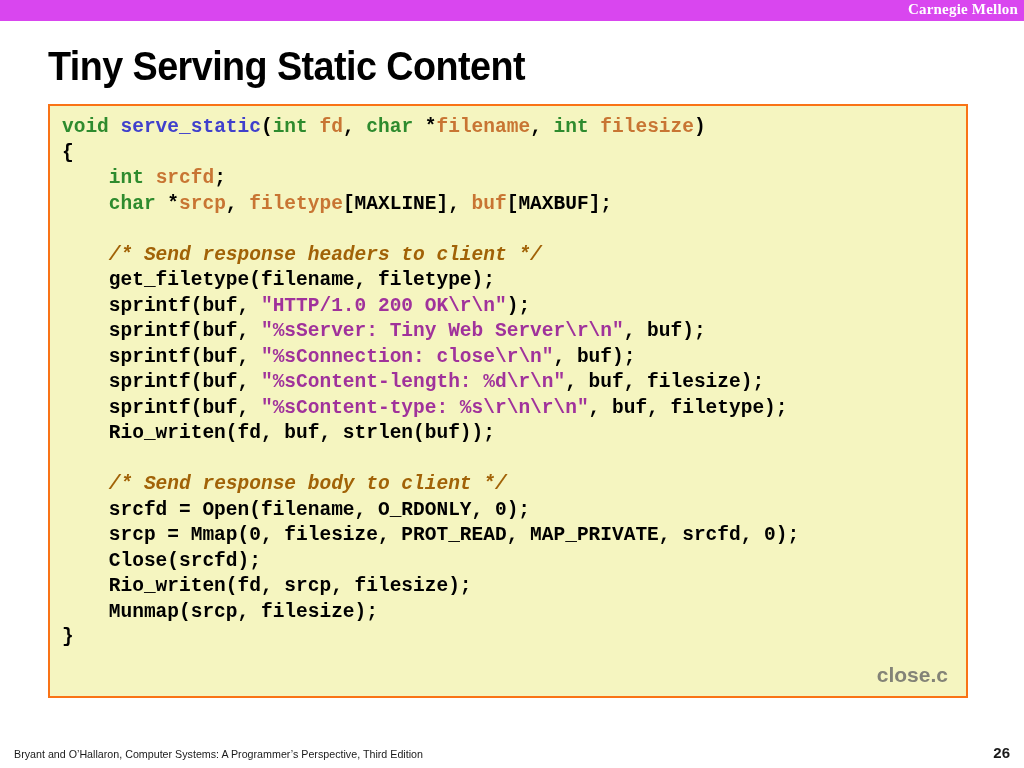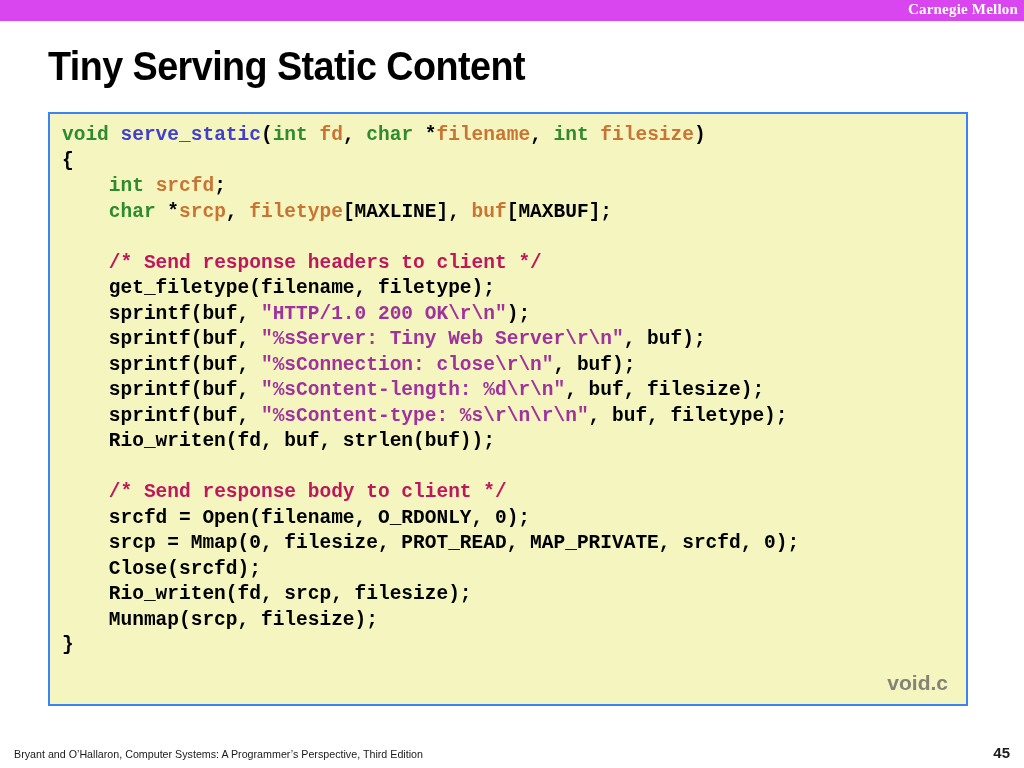--- a/index.html
+++ b/index.html
@@ -48,25 +48,25 @@
     letter-spacing: -0.6px;
     transform: scaleX(0.92);
     transform-origin: left center;
     white-space: nowrap;
   }
 
   
   .code-panel {
     position: absolute;
     left: 48px;
-    top: 112px;
+    top: 104px;
     width: 920px;
     height: 594px;
     background: #f5f5c0;
-    border: 2px solid #3b82f6;
+    border: 2px solid #f97316;
     box-sizing: border-box;
     overflow: hidden;
   }
   .code-body {
     position: absolute;
     left: 12px;
     top: 9px;
     right: 8px;
     font-family: "Liberation Mono", "DejaVu Sans Mono", monospace;
     font-size: 19.5px;
@@ -78,21 +78,21 @@
   }
   .code-line {
     white-space: pre;
     min-height: 25.5px;
   }
 
   
   .t-type    { color: #2e8b2e; }
   .t-fname   { color: #4040cc; }
   .t-var     { color: #c87533; }
-  .t-comment { color: #be185d; }
+  .t-comment { color: #a16207; font-style: italic; }
   .t-string  { color: #a0329b; }
   .t-plain   { color: #000000; }
 
   .file-label {
     position: absolute;
     right: 18px;
     bottom: 9px;
     font-family: "Liberation Sans", sans-serif;
     font-size: 21px;
     font-weight: bold;
@@ -126,17 +126,17 @@
 <body>
 
 <div class="banner">
   <div class="banner-brand">Carnegie Mellon</div>
 </div>
 
 <div class="slide-title">Tiny Serving Static Content</div>
 
 <div class="code-panel">
   <div class="code-body" id="code-listing"><div class="code-line"><span class="t-type">void </span><span class="t-fname">serve_static</span><span class="t-plain">(</span><span class="t-type">int </span><span class="t-var">fd</span><span class="t-plain">, </span><span class="t-type">char </span><span class="t-plain">*</span><span class="t-var">filename</span><span class="t-plain">, </span><span class="t-type">int </span><span class="t-var">filesize</span><span class="t-plain">)</span></div><div class="code-line"><span class="t-plain">{</span></div><div class="code-line"><span class="t-plain">    </span><span class="t-type">int </span><span class="t-var">srcfd</span><span class="t-plain">;</span></div><div class="code-line"><span class="t-plain">    </span><span class="t-type">char </span><span class="t-plain">*</span><span class="t-var">srcp</span><span class="t-plain">, </span><span class="t-var">filetype</span><span class="t-plain">[MAXLINE], </span><span class="t-var">buf</span><span class="t-plain">[MAXBUF];</span></div><div class="code-line">&nbsp;</div><div class="code-line"><span class="t-plain">    </span><span class="t-comment">/* Send response headers to client */</span></div><div class="code-line"><span class="t-plain">    get_filetype(filename, filetype);</span></div><div class="code-line"><span class="t-plain">    sprintf(buf, </span><span class="t-string">"HTTP/1.0 200 OK\r\n"</span><span class="t-plain">);</span></div><div class="code-line"><span class="t-plain">    sprintf(buf, </span><span class="t-string">"%sServer: Tiny Web Server\r\n"</span><span class="t-plain">, buf);</span></div><div class="code-line"><span class="t-plain">    sprintf(buf, </span><span class="t-string">"%sConnection: close\r\n"</span><span class="t-plain">, buf);</span></div><div class="code-line"><span class="t-plain">    sprintf(buf, </span><span class="t-string">"%sContent-length: %d\r\n"</span><span class="t-plain">, buf, filesize);</span></div><div class="code-line"><span class="t-plain">    sprintf(buf, </span><span class="t-string">"%sContent-type: %s\r\n\r\n"</span><span class="t-plain">, buf, filetype);</span></div><div class="code-line"><span class="t-plain">    Rio_writen(fd, buf, strlen(buf));</span></div><div class="code-line">&nbsp;</div><div class="code-line"><span class="t-plain">    </span><span class="t-comment">/* Send response body to client */</span></div><div class="code-line"><span class="t-plain">    srcfd = Open(filename, O_RDONLY, 0);</span></div><div class="code-line"><span class="t-plain">    srcp = Mmap(0, filesize, PROT_READ, MAP_PRIVATE, srcfd, 0);</span></div><div class="code-line"><span class="t-plain">    Close(srcfd);</span></div><div class="code-line"><span class="t-plain">    Rio_writen(fd, srcp, filesize);</span></div><div class="code-line"><span class="t-plain">    Munmap(srcp, filesize);</span></div><div class="code-line"><span class="t-plain">}</span></div></div>
-  <div class="file-label">void.c</div>
+  <div class="file-label">close.c</div>
 </div>
 
 <div class="footer-text">Bryant and O’Hallaron, Computer Systems: A Programmer’s Perspective, Third Edition</div>
-<div class="footer-page">45</div>
+<div class="footer-page">26</div>
 
 </body></html>

